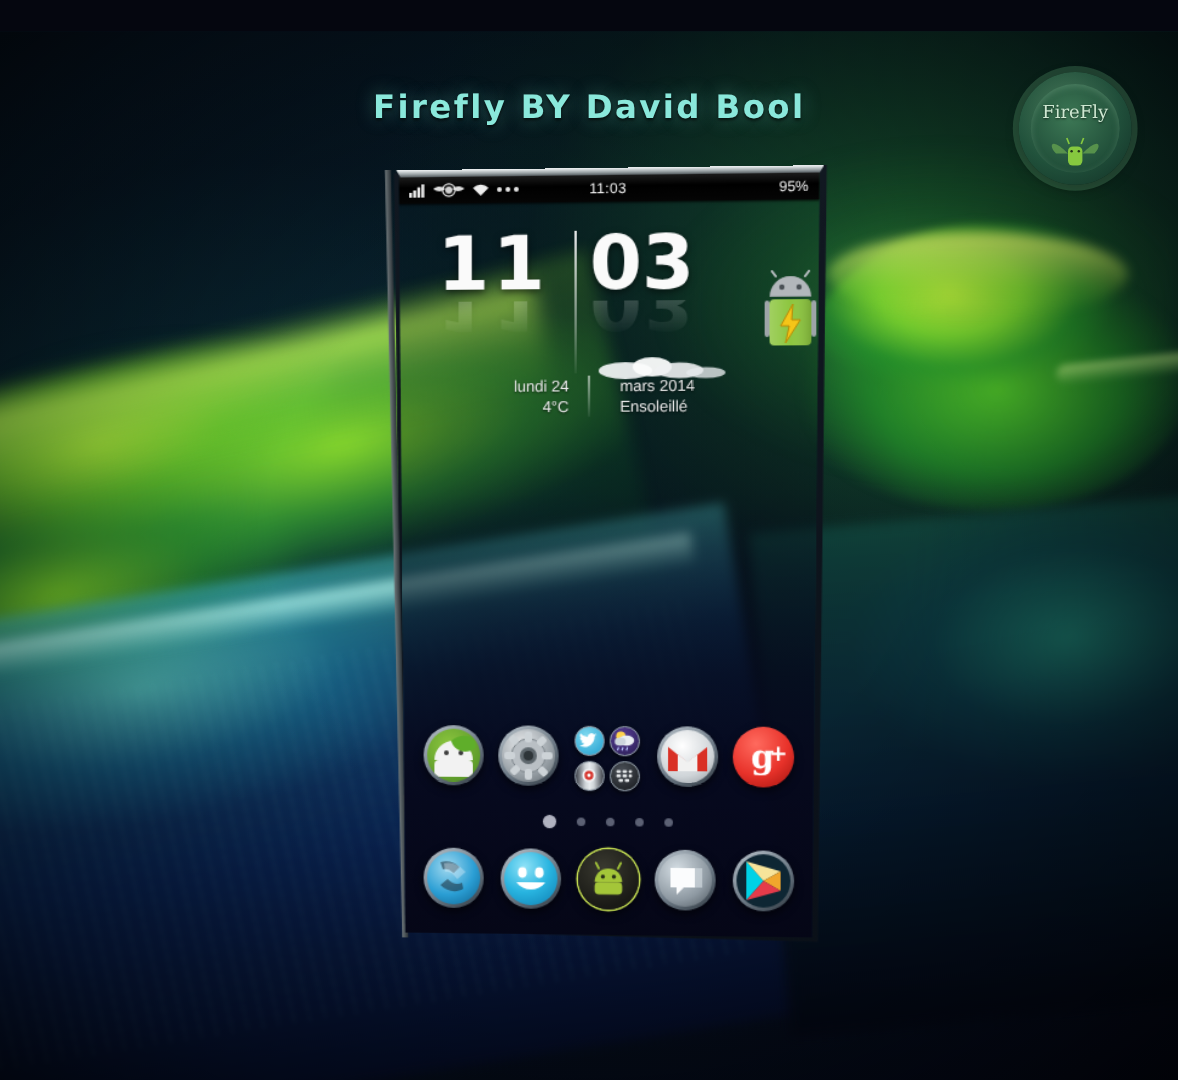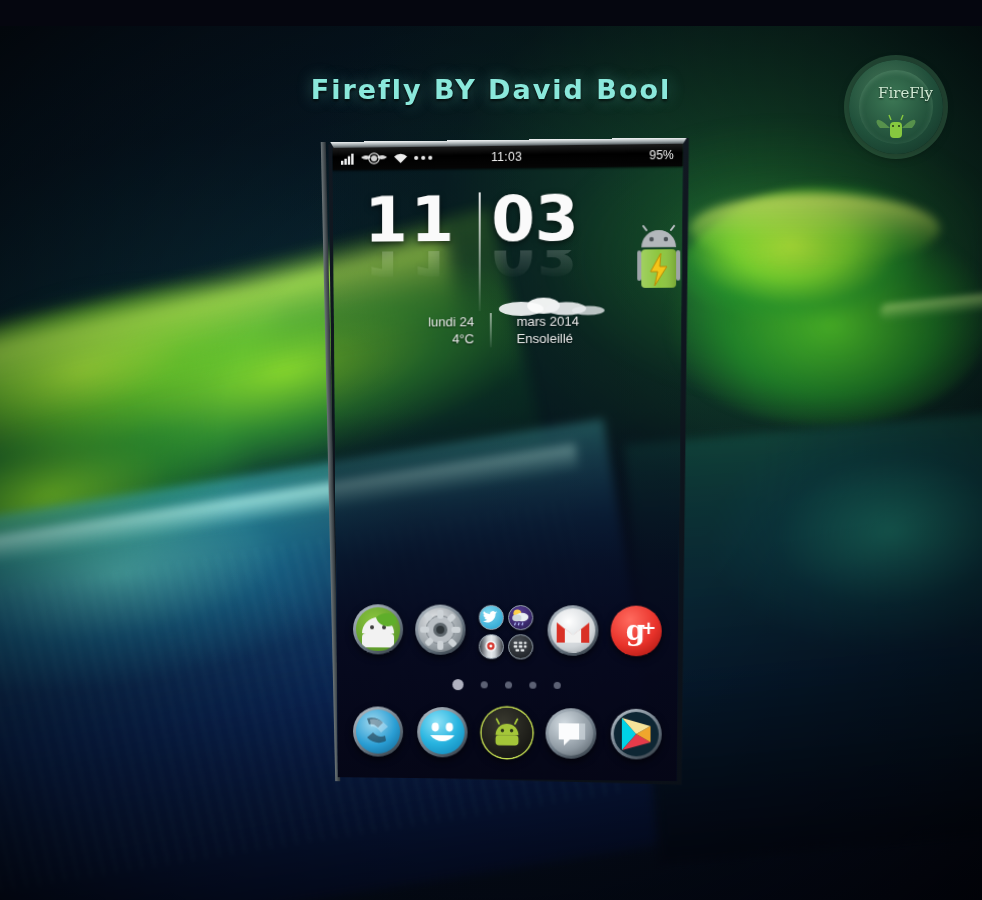--- a/index.html
+++ b/index.html
@@ -96,21 +96,21 @@
     text-shadow:0 2px 3px rgba(0,0,0,.75), 0 0 16px rgba(120,240,220,.35);}
 
   
   .logo{position:absolute;left:849px;top:34px;width:94px;height:94px;border-radius:50%;
     background:radial-gradient(circle at 42% 34%, rgba(120,190,140,.55), rgba(40,95,70,.75) 55%, rgba(18,48,38,.9));
     box-shadow:0 0 0 5px rgba(80,140,100,.35), 0 3px 10px rgba(0,0,0,.5);
     display:flex;align-items:center;justify-content:center;}
   .logo-inner{width:74px;height:74px;border-radius:50%;position:relative;
     background:radial-gradient(circle at 45% 38%, rgba(60,120,85,.9), rgba(22,62,46,.95));
     box-shadow:inset 0 2px 6px rgba(180,230,190,.25);}
-  .logo-text{position:absolute;top:14px;left:0;right:0;text-align:right;
+  .logo-text{position:absolute;top:14px;left:0;right:0;text-align:center;
     font-family:"DejaVu Serif",serif;font-size:15px;color:#cfe8d2;
     text-shadow:0 1px 2px rgba(0,0,0,.6);}
   .logo-bot{position:absolute;left:50%;top:40px;transform:translateX(-50%);}
 
   
   .phone{position:absolute;left:323px;top:116px;width:363px;height:645px;
     transform:perspective(1400px) rotateY(-3deg);transform-origin:left center;}
   .phone-body{position:absolute;inset:0;
     clip-path:polygon(1.5% 0.4%, 99.6% 0%, 97.6% 99%, 3.6% 98.2%);
     background:linear-gradient(180deg,#111821 0%,#0a1018 100%);

